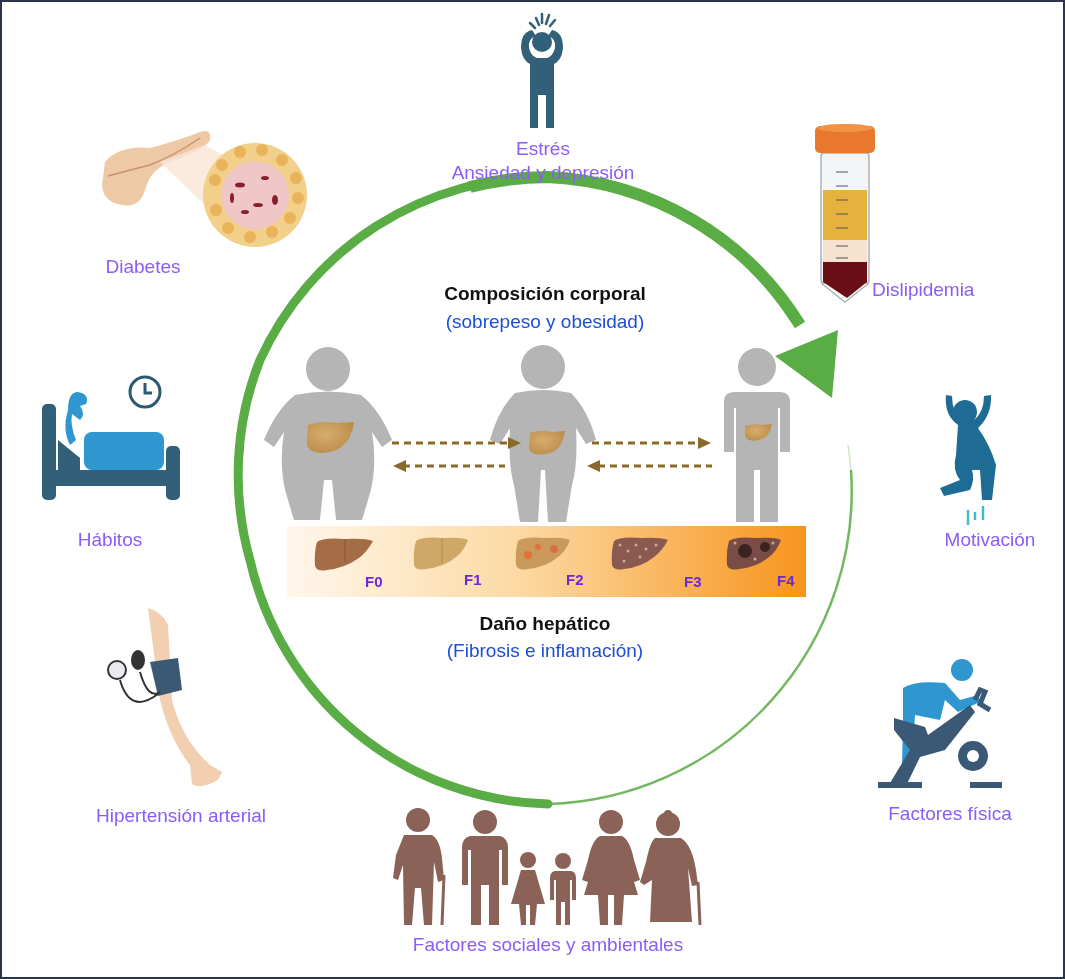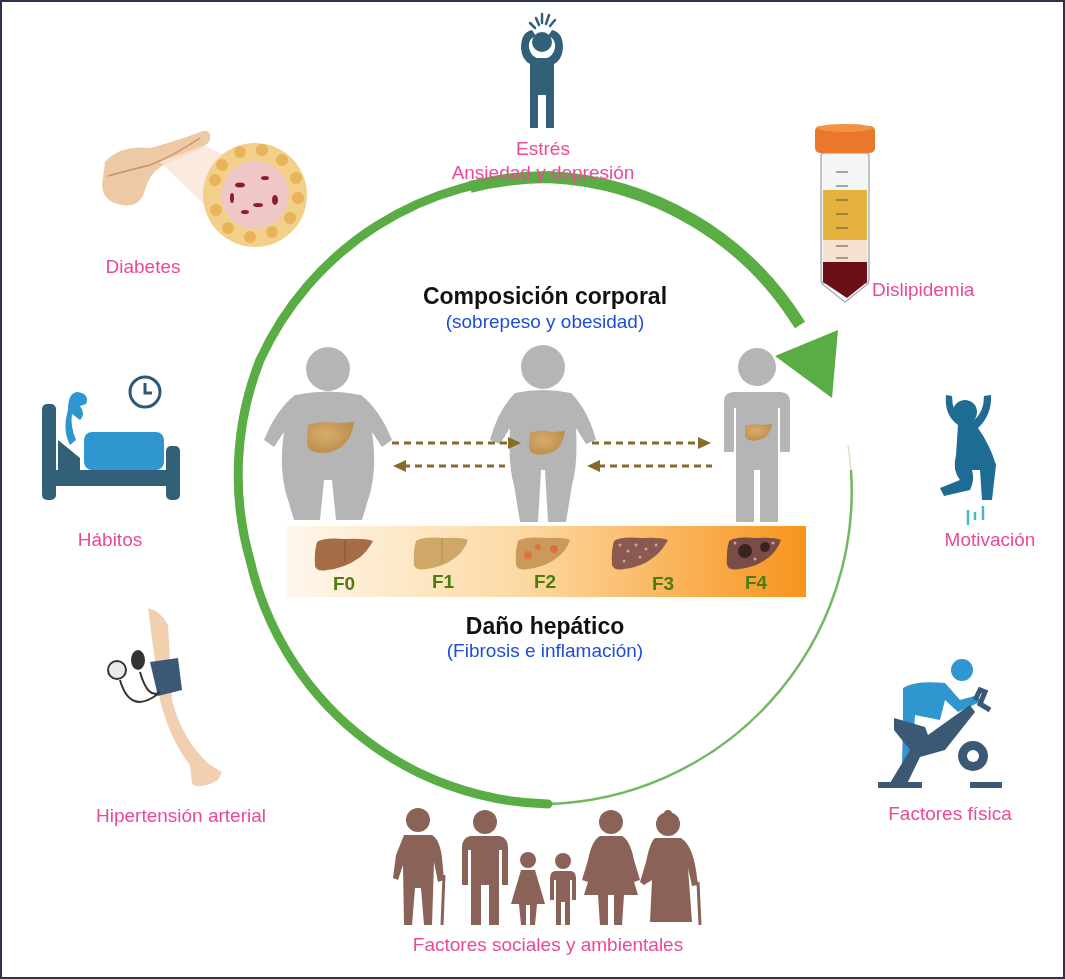--- a/index.html
+++ b/index.html
@@ -2,24 +2,24 @@
 <html><head>
 <meta charset="utf-8">
 <style>
   html, body { margin: 0; padding: 0; background: #ffffff; }
   body { width: 1065px; height: 979px; position: relative; overflow: hidden;
          font-family: "Liberation Sans", sans-serif; color: #1a1a1a; }
   #frame { position: absolute; left: 0; top: 0; width: 1061px; height: 975px;
            border: 2px solid #2b3448; background: #fff; }
   #art { position: absolute; left: 0; top: 0; }
   .label { position: absolute; font-size: 19px; line-height: 24px; text-align: center;
-           color: #ec4899; white-space: nowrap; }
-  .title-bold { position: absolute; font-weight: bold; font-size: 23px; text-align: center; white-space: nowrap; color: #111; }
+           color: #8b5cf6; white-space: nowrap; }
+  .title-bold { position: absolute; font-weight: bold; font-size: 19px; text-align: center; white-space: nowrap; color: #111; }
   .subtitle-grey { position: absolute; font-size: 19px; text-align: center; white-space: nowrap; color: #1d4ed8; }
-  .stage { position: absolute; font-weight: bold; font-size: 19px; color: #4d7c0f; }
+  .stage { position: absolute; font-weight: bold; font-size: 15px; color: #6d28d9; margin-left: 32px; }
 </style>
 </head>
 <body>
 
 <div id="frame"></div>
 
 <svg id="art" width="1065" height="979" viewBox="0 0 1065 979">
   <defs>
     <linearGradient id="stageGrad" x1="0" x2="1" y1="0" y2="0">
       <stop offset="0" stop-color="#fff7ec"></stop>

